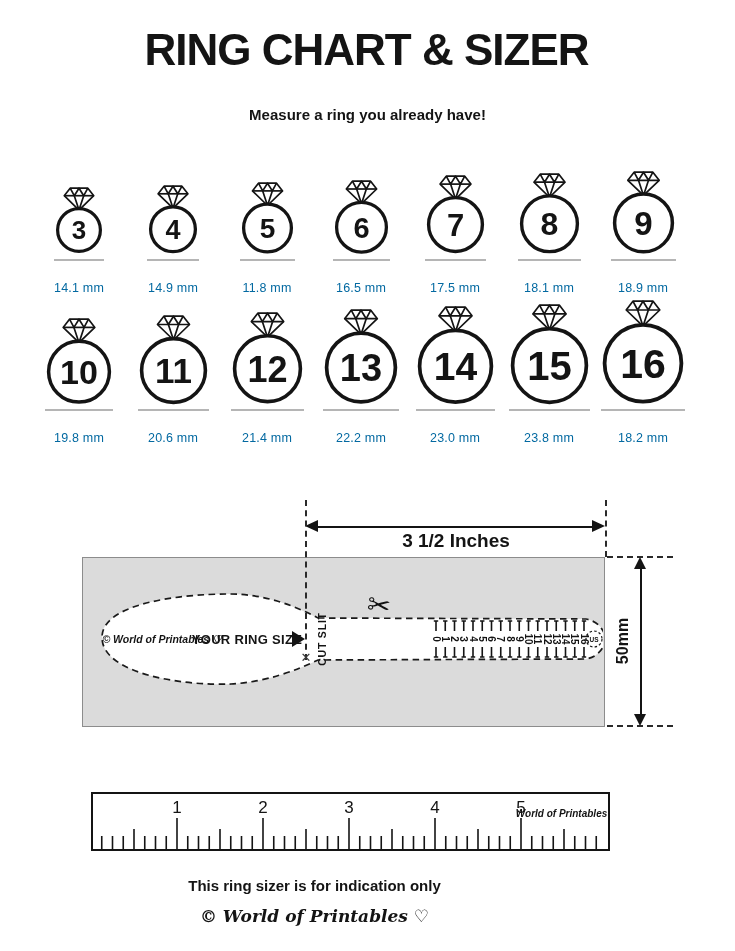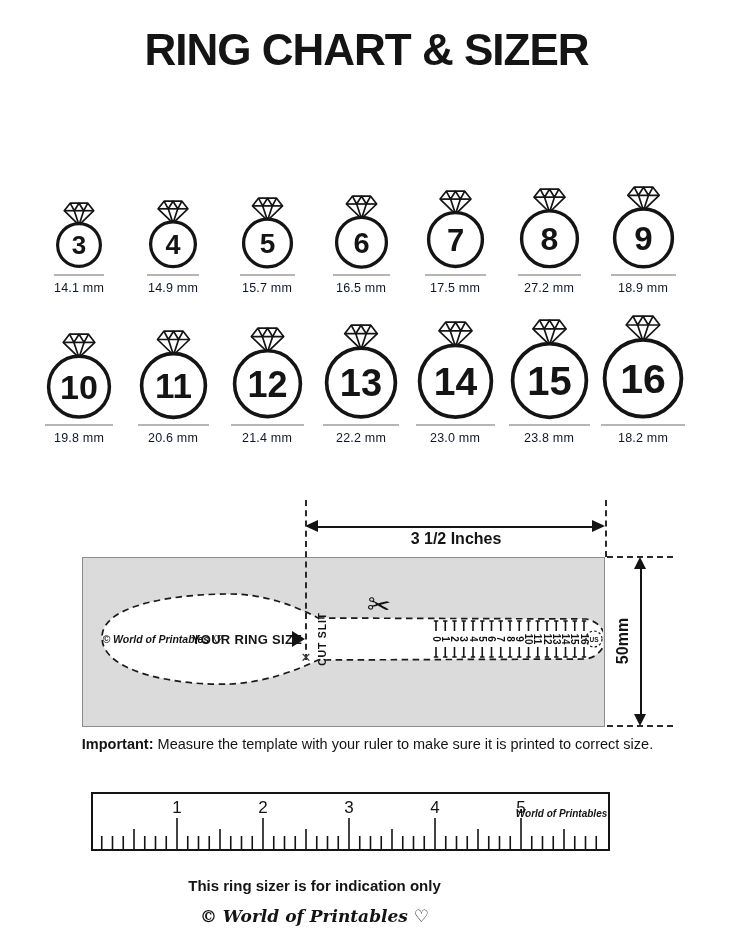--- a/index.html
+++ b/index.html
@@ -6,34 +6,34 @@
   #page{position:relative;width:735px;height:951px;background:#fff;overflow:hidden;
         font-family:"Liberation Sans",sans-serif;color:#141414;}
   .center{text-align:center;}
   #title{position:absolute;top:26px;left:0;width:733px;font-size:44px;font-weight:800;
          letter-spacing:-1px;line-height:1.1;}
   #subtitle{position:absolute;top:105px;left:0;width:735px;font-size:15px;line-height:1.32;}
   #subtitle .b{font-weight:700;}
   .ring-row{position:absolute;left:32px;width:658px;display:flex;align-items:flex-end;}
   .ring-col{width:94px;display:flex;flex-direction:column;align-items:center;}
   .ring-underline{height:2px;background:#b5b5b5;margin-top:3px;}
-  .ring-mm{margin-top:5px;font-size:12.5px;color:#0f172a;letter-spacing:.2px;}
+  .ring-mm{margin-top:20px;font-size:12.5px;color:#0369a1;letter-spacing:.2px;}
   #row1{top:175px;height:120px;}
   #row2{top:303px;height:142px;}
   .dash-v{position:absolute;width:0;border-left:2px dashed #2a2a2a;}
   .dash-h{position:absolute;height:0;border-top:2px dashed #2a2a2a;}
   .solid-h{position:absolute;height:0;border-top:2px solid #141414;}
   .solid-v{position:absolute;width:0;border-left:2px solid #141414;}
   .tri{position:absolute;width:0;height:0;}
   .tri-left{border-top:6.5px solid transparent;border-bottom:6.5px solid transparent;border-right:13px solid #141414;}
   .tri-right{border-top:6.5px solid transparent;border-bottom:6.5px solid transparent;border-left:13px solid #141414;}
   .tri-up{border-left:6px solid transparent;border-right:6px solid transparent;border-bottom:12px solid #141414;}
   .tri-down{border-left:6px solid transparent;border-right:6px solid transparent;border-top:12px solid #141414;}
   #dim-w-label{position:absolute;left:306px;top:530px;width:300px;text-align:center;
-               font-size:16px;font-weight:700;}
+               font-size:19px;font-weight:700;}
   #gray-box{position:absolute;left:82px;top:557px;width:523px;height:170px;
             background:#dbdbdb;border:1.5px solid #8c8c8c;box-sizing:border-box;}
   #dim-h-label{position:absolute;left:597px;top:626px;width:52px;height:30px;display:flex;
                align-items:center;justify-content:center;font-size:16px;font-weight:700;
                transform:rotate(-90deg);}
   #slit-x{position:absolute;left:297px;top:650px;width:18px;text-align:center;
           font-size:13px;color:#3a3a3a;z-index:6;}
   #important-note{position:absolute;top:736px;left:0;width:735px;text-align:center;font-size:14.5px;}
   #important-note .b{font-weight:700;}
   #ruler{position:absolute;left:91px;top:792px;width:519px;height:59px;background:#fff;
@@ -44,20 +44,21 @@
   #footer-brand{margin-top:9px;font-size:17px;}
   svg text{font-family:"Liberation Sans",sans-serif;}
 </style>
 </head>
 <body>
 
 <div id="page">
 
   <div id="title" class="center">RING CHART &amp; SIZER</div>
   <div id="subtitle" class="center">
+    <div class="b">Measure a ring you already have!</div>
   </div>
 
   <div id="row1" class="ring-row">
       <div class="ring-col">
         <svg width="54" height="69" viewBox="0 0 54 69">
     <g stroke="#141414" stroke-width="1.7" fill="none" stroke-linejoin="round">
       <path d="M18.144,1.2 L35.856,1.2 L41.76,8.7 L27,23.0256 L12.24,8.7 Z"></path>
       <path d="M18.144,1.2 L22.2768,8.7 L27,1.2 L31.7232,8.7 L35.856,1.2"></path>
       <path d="M12.24,8.7 L41.76,8.7"></path>
       <path d="M22.2768,8.7 L27,23.0256 M31.7232,8.7 L27,23.0256"></path>
@@ -87,21 +88,21 @@
     <g stroke="#141414" stroke-width="1.7" fill="none" stroke-linejoin="round">
       <path d="M20.464,1.2 L38.536,1.2 L44.56,8.9 L29.5,23.4936 L14.44,8.9 Z"></path>
       <path d="M20.464,1.2 L24.680799999999998,8.9 L29.5,1.2 L34.3192,8.9 L38.536,1.2"></path>
       <path d="M14.44,8.9 L44.56,8.9"></path>
       <path d="M24.680799999999998,8.9 L29.5,23.4936 M34.3192,8.9 L29.5,23.4936"></path>
     </g>
     <circle cx="29.5" cy="45.9936" r="23.9" fill="#fff" stroke="#141414" stroke-width="3.3"></circle>
     <text x="29.5" y="56.1" text-anchor="middle" font-size="28" font-weight="600" fill="#141414">5</text>
   </svg>
         <div class="ring-underline" style="width:55px"></div>
-        <div class="ring-mm">15.7 mm</div>
+        <div class="ring-mm">11.8 mm</div>
       </div>
       <div class="ring-col">
         <svg width="61" height="76" viewBox="0 0 61 76">
     <g stroke="#141414" stroke-width="1.7" fill="none" stroke-linejoin="round">
       <path d="M21.392000000000003,1.2 L39.608,1.2 L45.68,9.0 L30.5,23.6808 L15.32,9.0 Z"></path>
       <path d="M21.392000000000003,1.2 L25.642400000000002,9.0 L30.5,1.2 L35.3576,9.0 L39.608,1.2"></path>
       <path d="M15.32,9.0 L45.68,9.0"></path>
       <path d="M25.642400000000002,9.0 L30.5,23.6808 M35.3576,9.0 L30.5,23.6808"></path>
     </g>
     <circle cx="30.5" cy="47.180800000000005" r="24.9" fill="#fff" stroke="#141414" stroke-width="3.3"></circle>
@@ -129,21 +130,21 @@
     <g stroke="#141414" stroke-width="1.7" fill="none" stroke-linejoin="round">
       <path d="M24.176000000000002,1.2 L42.824,1.2 L49.04,9.2 L33.5,24.2424 L17.96,9.2 Z"></path>
       <path d="M24.176000000000002,1.2 L28.5272,9.2 L33.5,1.2 L38.4728,9.2 L42.824,1.2"></path>
       <path d="M17.96,9.2 L49.04,9.2"></path>
       <path d="M28.5272,9.2 L33.5,24.2424 M38.4728,9.2 L33.5,24.2424"></path>
     </g>
     <circle cx="33.5" cy="50.7424" r="27.9" fill="#fff" stroke="#141414" stroke-width="3.4"></circle>
     <text x="33.5" y="62.3" text-anchor="middle" font-size="32" font-weight="600" fill="#141414">8</text>
   </svg>
         <div class="ring-underline" style="width:63px"></div>
-        <div class="ring-mm">27.2 mm</div>
+        <div class="ring-mm">18.1 mm</div>
       </div>
       <div class="ring-col">
         <svg width="69" height="85" viewBox="0 0 69 85">
     <g stroke="#141414" stroke-width="1.7" fill="none" stroke-linejoin="round">
       <path d="M25.104,1.2 L43.896,1.2 L50.16,9.3 L34.5,24.4296 L18.84,9.3 Z"></path>
       <path d="M25.104,1.2 L29.488799999999998,9.3 L34.5,1.2 L39.5112,9.3 L43.896,1.2"></path>
       <path d="M18.84,9.3 L50.16,9.3"></path>
       <path d="M29.488799999999998,9.3 L34.5,24.4296 M39.5112,9.3 L34.5,24.4296"></path>
     </g>
     <circle cx="34.5" cy="51.9296" r="28.9" fill="#fff" stroke="#141414" stroke-width="3.5"></circle>
@@ -295,24 +296,20 @@
   </svg></div>
   <div id="slit-x">✕</div>
 
   <div class="dash-h" style="left:607px;top:556px;width:66px;"></div>
   <div class="dash-h" style="left:607px;top:725px;width:66px;"></div>
   <div class="solid-v" style="left:640px;top:561px;height:159px;"></div>
   <div class="tri tri-up" style="left:634px;top:557px;"></div>
   <div class="tri tri-down" style="left:634px;top:714px;"></div>
   <div id="dim-h-label">50mm</div>
 
-  <div id="important-note">
-    <span class="b">Important:</span>
-    <span>Measure the template with your ruler to make sure it is printed to correct size.</span>
-  </div>
 
   <div id="ruler"><svg width="515" height="55" viewBox="0 0 515 55">
     <path d="M8.75,55 v-13 M19.5,55 v-13 M30.25,55 v-13 M41,55 v-20 M51.75,55 v-13 M62.5,55 v-13 M73.25,55 v-13 M84,55 v-31 M94.75,55 v-13 M105.5,55 v-13 M116.25,55 v-13 M127,55 v-20 M137.75,55 v-13 M148.5,55 v-13 M159.25,55 v-13 M170,55 v-31 M180.75,55 v-13 M191.5,55 v-13 M202.25,55 v-13 M213,55 v-20 M223.75,55 v-13 M234.5,55 v-13 M245.25,55 v-13 M256,55 v-31 M266.75,55 v-13 M277.5,55 v-13 M288.25,55 v-13 M299,55 v-20 M309.75,55 v-13 M320.5,55 v-13 M331.25,55 v-13 M342,55 v-31 M352.75,55 v-13 M363.5,55 v-13 M374.25,55 v-13 M385,55 v-20 M395.75,55 v-13 M406.5,55 v-13 M417.25,55 v-13 M428,55 v-31 M438.75,55 v-13 M449.5,55 v-13 M460.25,55 v-13 M471,55 v-20 M481.75,55 v-13 M492.5,55 v-13 M503.25,55 v-13 " stroke="#141414" stroke-width="1.6" fill="none"></path>
     <text x="84" y="19" text-anchor="middle" font-size="17" fill="#141414">1</text>
         <text x="170" y="19" text-anchor="middle" font-size="17" fill="#141414">2</text>
         <text x="256" y="19" text-anchor="middle" font-size="17" fill="#141414">3</text>
         <text x="342" y="19" text-anchor="middle" font-size="17" fill="#141414">4</text>
         <text x="428" y="19" text-anchor="middle" font-size="17" fill="#141414">5</text>
     <text x="473" y="23" text-anchor="middle" font-size="10" font-weight="700" font-style="italic" font-family="'DejaVu Serif',serif" fill="#141414">World of Printables♡</text>
   </svg></div>

